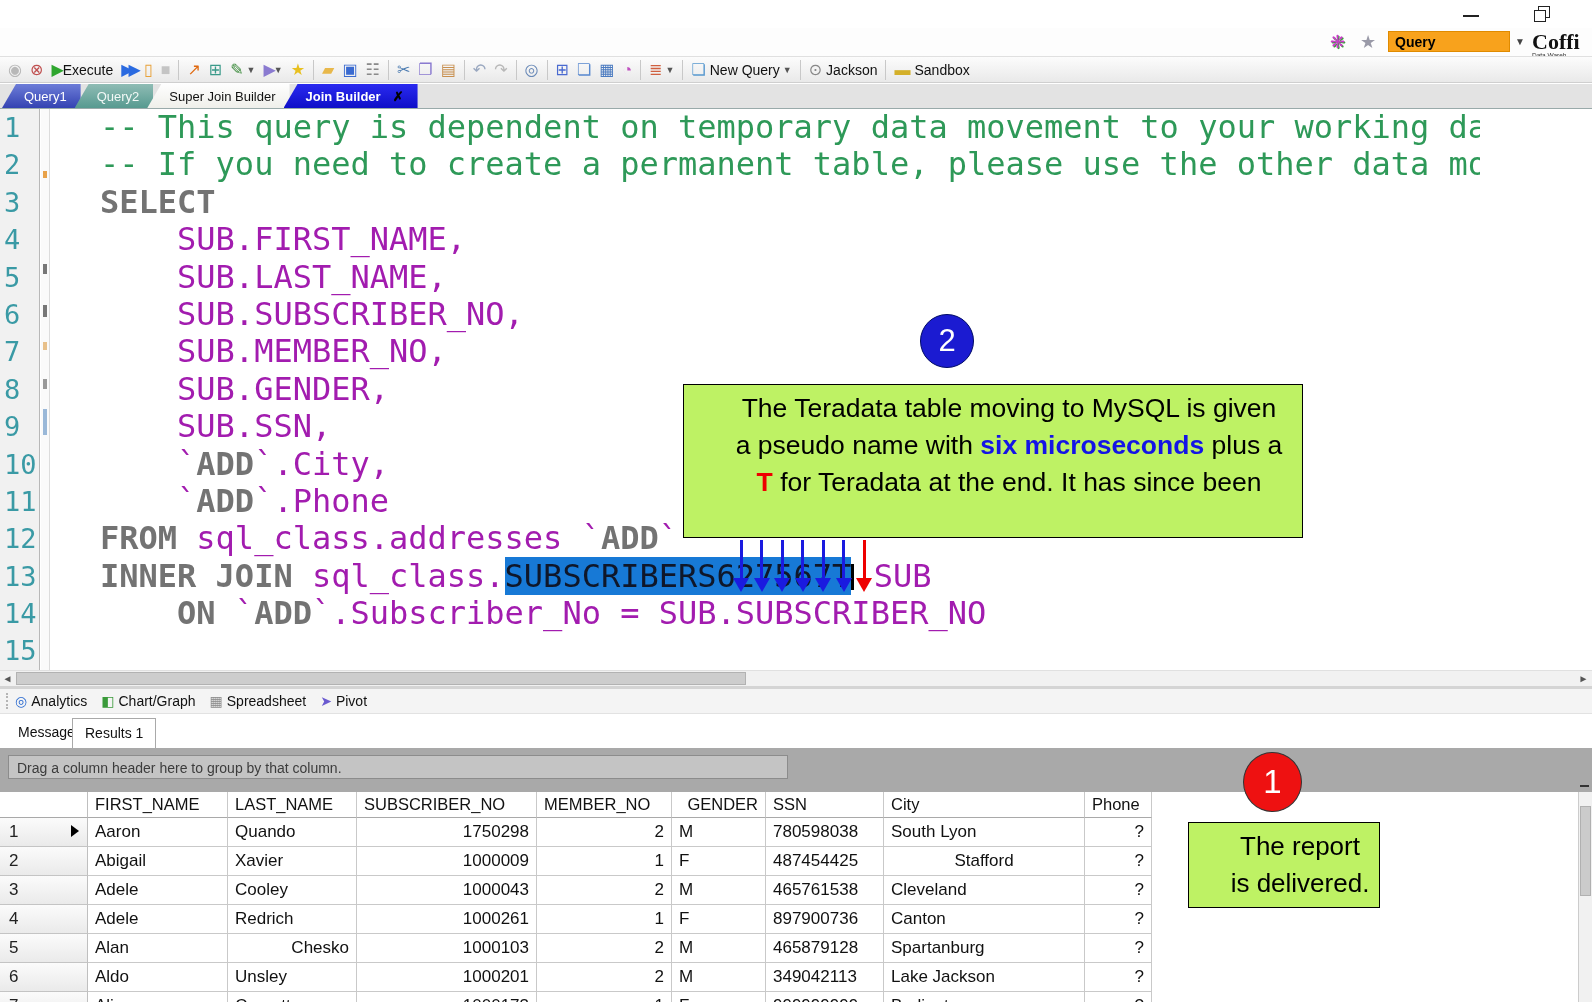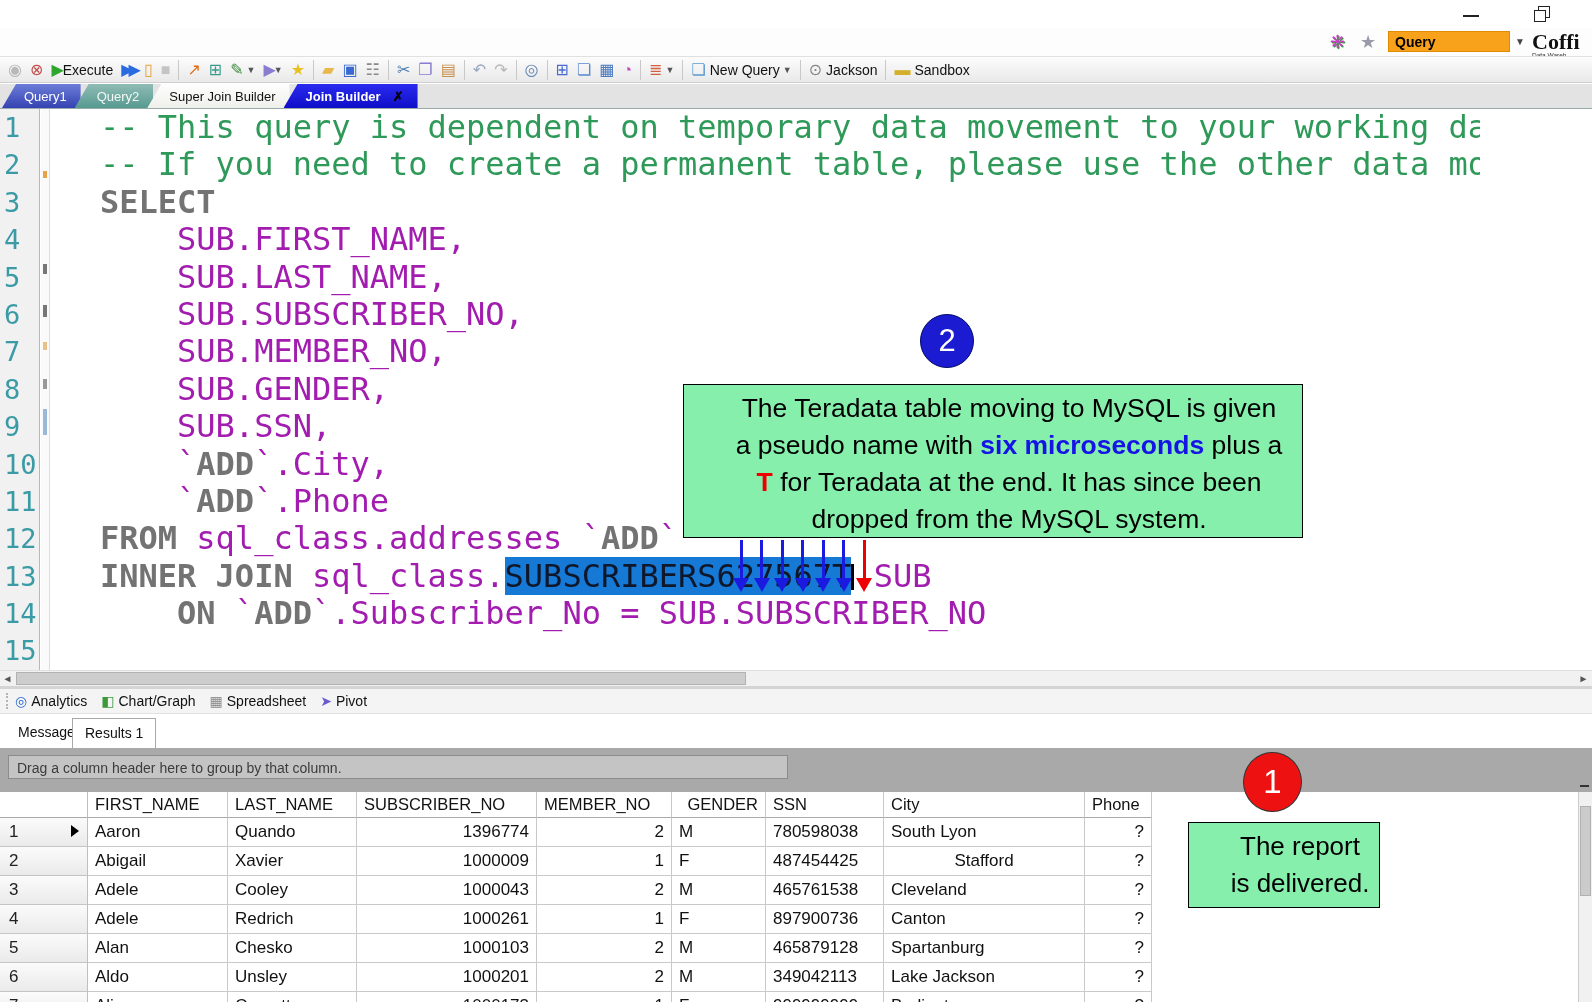--- a/index.html
+++ b/index.html
@@ -111,21 +111,21 @@
   #res-vthumb { position:absolute; left:1px; top:14px; width:11px; height:90px; background:#cbcbcb;
     border:1px solid #b0b0b0; cursor:pointer; }
   #res-vdash { position:absolute; left:1580px; top:785px; width:9px; height:2px; background:#333; }
 
   
   .num-circle { position:absolute; border-radius:50%; color:#fff; text-align:center; z-index:20; }
   #circle-2 { left:920px; top:314px; width:54px; height:54px; background:#1b1bd1; border:1.5px solid #000a66;
     font-size:31px; line-height:51px; }
   #circle-1 { left:1243px; top:752px; width:59px; height:60px; background:#ee1111; border:1px solid #333;
     font-size:33px; line-height:57px; }
-  .callout { position:absolute; background:#86efac; border:1.5px solid #000; z-index:15; text-align:center; color:#000;padding-left:32px; }
+  .callout { position:absolute; background:#bef264; border:1.5px solid #000; z-index:15; text-align:center; color:#000;padding-left:32px; }
   #callout-2 { left:683px; top:384px; width:620px; height:154px; font-size:26.5px; line-height:37px; padding-top:5px; }
   #callout-1 { left:1188px; top:822px; width:192px; height:86px; font-size:26px; line-height:37px; padding-top:5px; }
   .hl-blue { color:#1414e6; font-weight:bold; }
   .hl-red { color:#ee0000; font-weight:bold; }
   .dn-arrow { position:absolute; top:540px; width:16px; height:52px; z-index:18; }
   .dn-arrow .stem { position:absolute; left:6.5px; top:0; width:3px; height:39px; }
   .dn-arrow .head { position:absolute; left:0; top:38px; width:0; height:0;
     border-top:14px solid; border-left:8px solid transparent; border-right:8px solid transparent; }
 </style>
 </head>
@@ -364,21 +364,21 @@
         <div class="g-cell g-head" style="width: 135px;">MEMBER_NO</div>
         <div class="g-cell g-head" style="width: 94px; text-align: right;">GENDER</div>
         <div class="g-cell g-head" style="width: 118px;">SSN</div>
         <div class="g-cell g-head" style="width: 201px;">City</div>
         <div class="g-cell g-head" style="width: 67px;">Phone</div>
       </div>
       <div class="gr-row">
         <div class="g-cell g-rowhdr" style="width: 88px;">1<div class="row-marker"></div></div>
         <div class="g-cell" style="width: 140px;">Aaron</div>
         <div class="g-cell" style="width: 129px;">Quando</div>
-        <div class="g-cell g-num" style="width: 180px;">1396774</div>
+        <div class="g-cell g-num" style="width: 180px;">1750298</div>
         <div class="g-cell g-num" style="width: 135px;">2</div>
         <div class="g-cell" style="width: 94px;">M</div>
         <div class="g-cell" style="width: 118px;">780598038</div>
         <div class="g-cell" style="width: 201px;">South Lyon</div>
         <div class="g-cell g-num" style="width: 67px;">?</div>
       </div>
       <div class="gr-row">
         <div class="g-cell g-rowhdr" style="width: 88px;">2</div>
         <div class="g-cell" style="width: 140px;">Abigail</div>
         <div class="g-cell" style="width: 129px;">Xavier</div>
@@ -407,21 +407,21 @@
         <div class="g-cell g-num" style="width: 180px;">1000261</div>
         <div class="g-cell g-num" style="width: 135px;">1</div>
         <div class="g-cell" style="width: 94px;">F</div>
         <div class="g-cell" style="width: 118px;">897900736</div>
         <div class="g-cell" style="width: 201px;">Canton</div>
         <div class="g-cell g-num" style="width: 67px;">?</div>
       </div>
       <div class="gr-row">
         <div class="g-cell g-rowhdr" style="width: 88px;">5</div>
         <div class="g-cell" style="width: 140px;">Alan</div>
-        <div class="g-cell" style="width: 129px;">Chesko</div>
+        <div class="g-cell" style="width: 129px; text-align: right;">Chesko</div>
         <div class="g-cell g-num" style="width: 180px;">1000103</div>
         <div class="g-cell g-num" style="width: 135px;">2</div>
         <div class="g-cell" style="width: 94px;">M</div>
         <div class="g-cell" style="width: 118px;">465879128</div>
         <div class="g-cell" style="width: 201px;">Spartanburg</div>
         <div class="g-cell g-num" style="width: 67px;">?</div>
       </div>
       <div class="gr-row">
         <div class="g-cell g-rowhdr" style="width: 88px;">6</div>
         <div class="g-cell" style="width: 140px;">Aldo</div>
@@ -449,21 +449,20 @@
 <div id="res-vscroll">
   <div id="res-vthumb"></div>
 </div>
 <div id="res-vdash"></div>
 
 <div class="num-circle" id="circle-2">2</div>
 <div class="callout" id="callout-2">
     <div><span>The Teradata table moving to MySQL is given</span></div>
     <div><span>a pseudo name with </span><span class="hl-blue">six microseconds</span><span> plus a</span></div>
     <div><span class="hl-red">T</span><span> for Teradata at the end.  It has since been</span></div>
-    <div><span>dropped from the MySQL system.</span></div>
   </div>
 <div id="arrows-layer">
     <div class="dn-arrow" style="left: 733px;">
       <div class="stem" style="background: rgb(26, 26, 224);"></div>
       <div class="head" style="border-top-color: rgb(26, 26, 224);"></div>
     </div>
     <div class="dn-arrow" style="left: 753.5px;">
       <div class="stem" style="background: rgb(26, 26, 224);"></div>
       <div class="head" style="border-top-color: rgb(26, 26, 224);"></div>
     </div>

